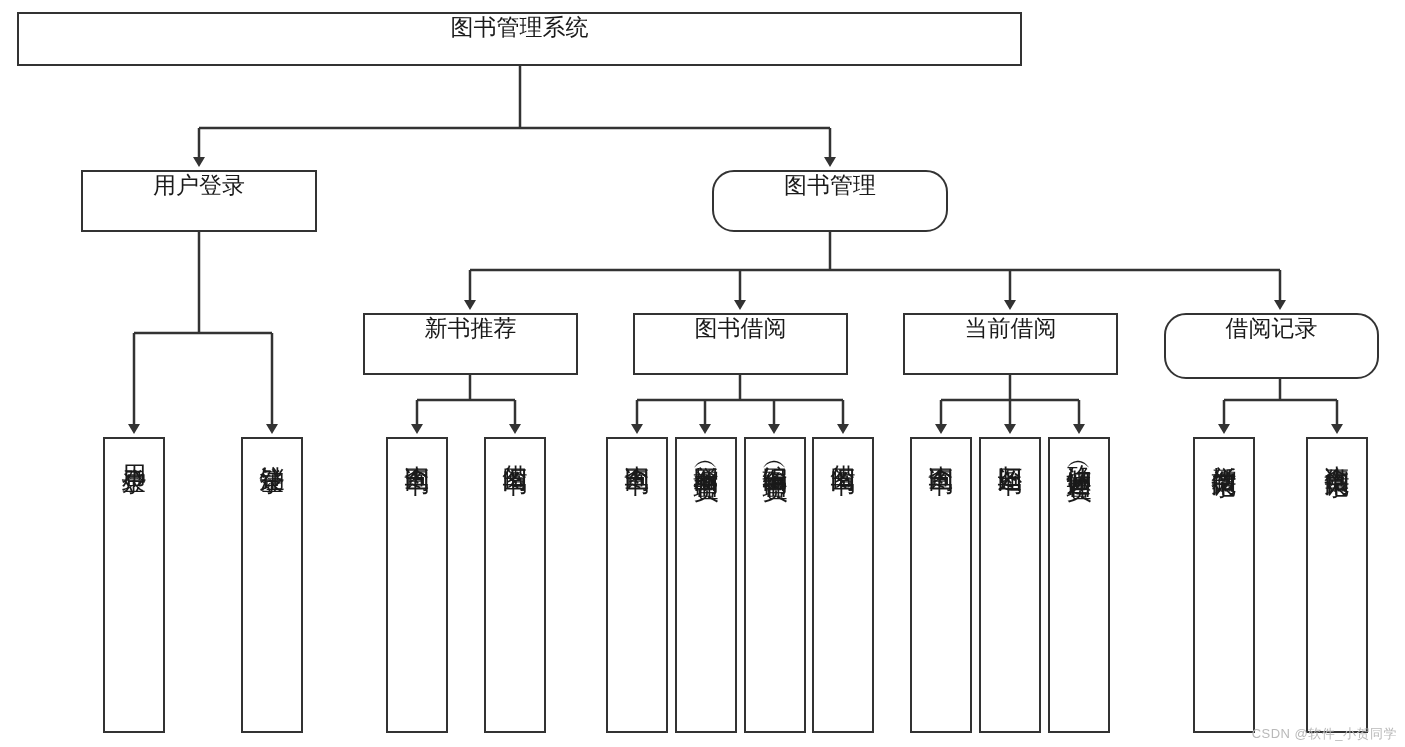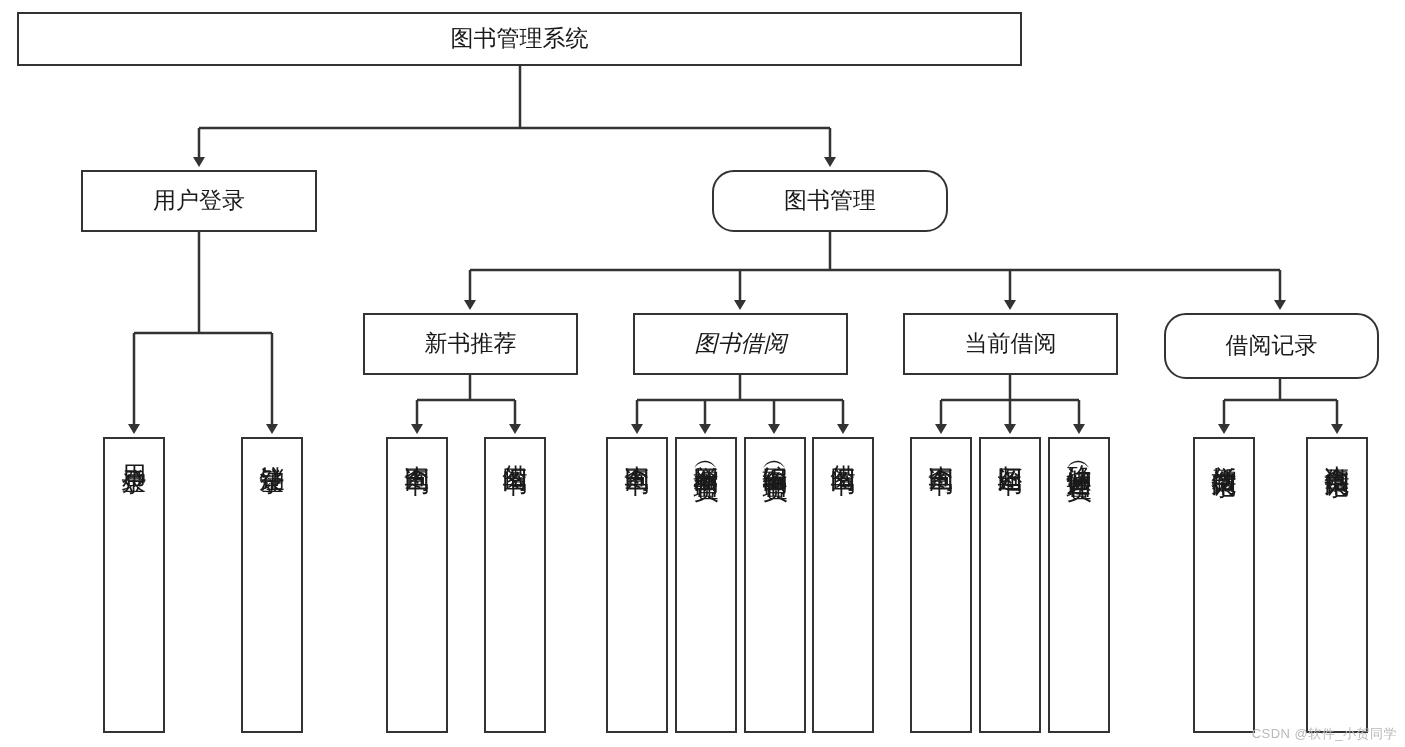--- a/index.html
+++ b/index.html
@@ -26,21 +26,21 @@
     width: 1405px;
     height: 747px;
     pointer-events: none;
   }
   .node {
     position: absolute;
     box-sizing: border-box;
     background: #ffffff;
     border: 2px solid #333333;
     display: flex;
-    align-items: center;
+    align-items: flex-start;
     justify-content: center;
     overflow: hidden;
   }
   .node-label {
     color: #1a1a1a;
     text-align: center;
     line-height: 1.18;
     white-space: nowrap;
   }
   .node.horizontal .node-label {
@@ -130,21 +130,21 @@
   <div class="node horizontal" style="left:81px; top:170px; width:236px; height:62px;">
     <span class="node-label">用户登录</span>
   </div>
   <div class="node horizontal" style="left:712px; top:170px; width:236px; height:62px;border-radius:22px;">
     <span class="node-label">图书管理</span>
   </div>
 
   <div class="node horizontal" style="left:363px; top:313px; width:215px; height:62px;">
     <span class="node-label">新书推荐</span>
   </div>
-  <div class="node horizontal" style="left:633px; top:313px; width:215px; height:62px;font-style:italic;">
+  <div class="node horizontal" style="left:633px; top:313px; width:215px; height:62px;">
     <span class="node-label">图书借阅</span>
   </div>
   <div class="node horizontal" style="left:903px; top:313px; width:215px; height:62px;">
     <span class="node-label">当前借阅</span>
   </div>
   <div class="node horizontal" style="left:1164px; top:313px; width:215px; height:66px;border-radius:22px;">
     <span class="node-label">借阅记录</span>
   </div>
 
   <div class="node vertical" style="left:103px; top:437px; width:62px; height:296px;">

